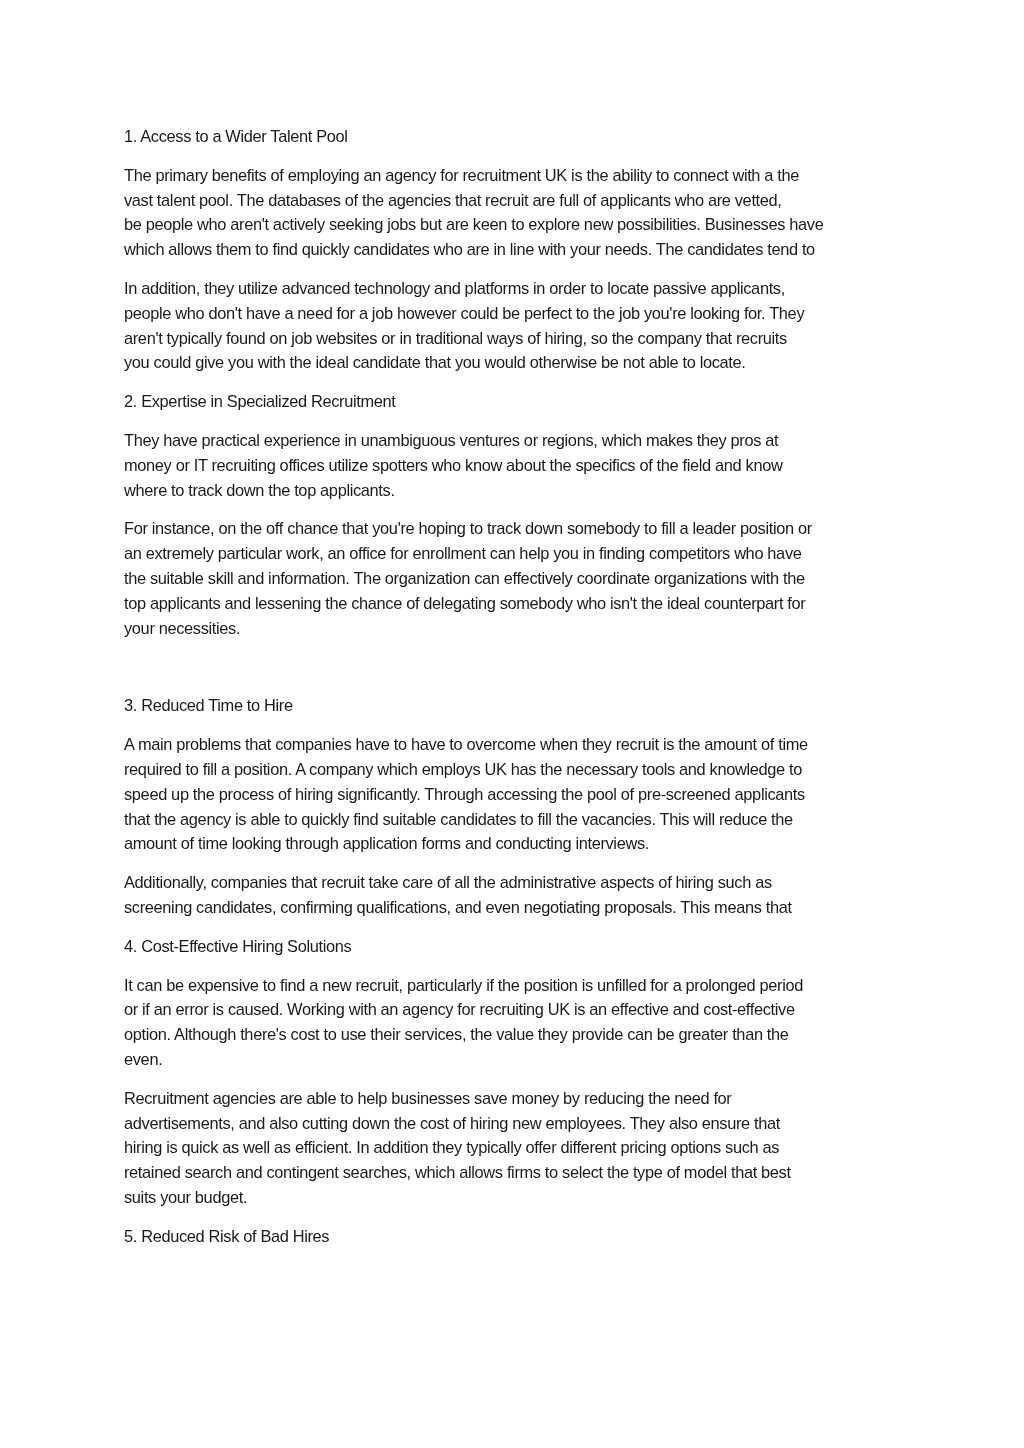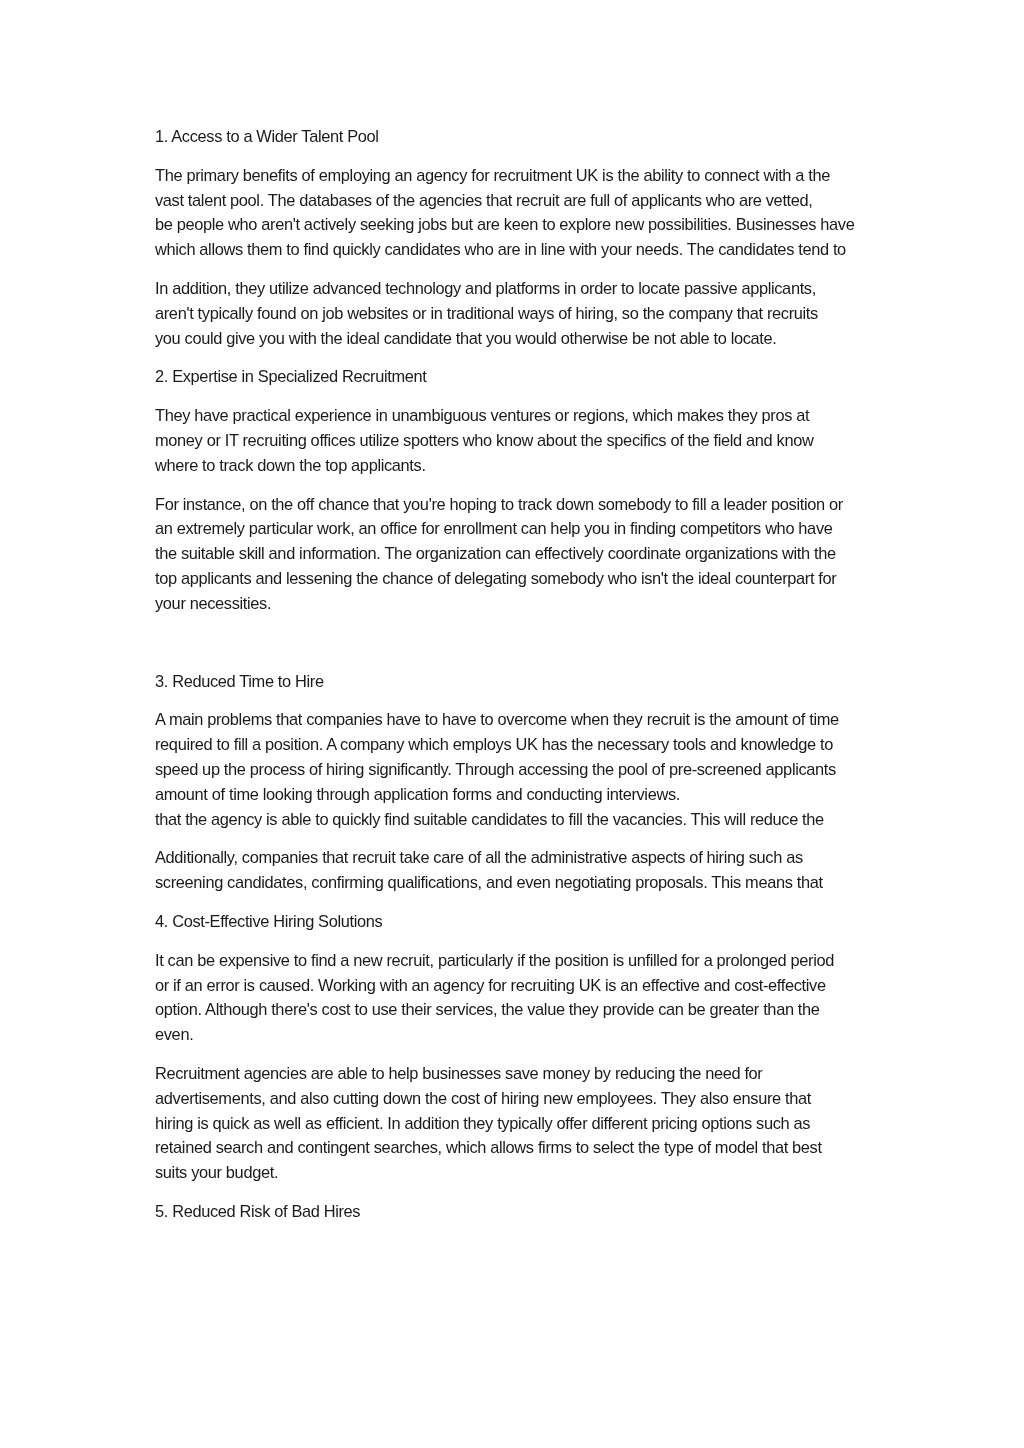--- a/index.html
+++ b/index.html
@@ -3,41 +3,42 @@
 <meta charset="utf-8">
 <style>
   html, body { margin: 0; padding: 0; background: #ffffff; }
   body { width: 1024px; height: 1448px; position: relative; overflow: hidden; }
   .page {
     position: absolute; left: 124px; top: 124px; width: 790px;
     font-family: "Liberation Sans", "DejaVu Sans", sans-serif;
     font-size: 16.4px; color: #1a1a1a; letter-spacing: -0.35px;
   }
   .block { margin: 0 0 14px 0; }
-  .line { display: block; height: 24.8px; line-height: 24.8px; white-space: nowrap; margin-left: 31px; }
+  .line { display: block; height: 24.8px; line-height: 24.8px; white-space: nowrap; }
   .spacer { height: 39px; }
 </style>
 </head>
 <body>
 
 <div class="page">
 
   <div class="block">
     <span class="line">1. Access to a Wider Talent Pool</span>
   </div>
 
   <div class="block">
     <span class="line">The primary benefits of employing an agency for recruitment UK is the ability to connect with a the</span>
     <span class="line">vast talent pool. The databases of the agencies that recruit are full of applicants who are vetted,</span>
     <span class="line">be people who aren't actively seeking jobs but are keen to explore new possibilities. Businesses have</span>
     <span class="line">which allows them to find quickly candidates who are in line with your needs. The candidates tend to</span>
   </div>
 
   <div class="block">
     <span class="line">In addition, they utilize advanced technology and platforms in order to locate passive applicants,</span>
+    <span class="line">people who don't have a need for a job however could be perfect to the job you're looking for. They</span>
     <span class="line">aren't typically found on job websites or in traditional ways of hiring, so the company that recruits</span>
     <span class="line">you could give you with the ideal candidate that you would otherwise be not able to locate.</span>
   </div>
 
   <div class="block">
     <span class="line">2. Expertise in Specialized Recruitment</span>
   </div>
 
   <div class="block">
     <span class="line">They have practical experience in unambiguous ventures or regions, which makes they pros at</span>
@@ -56,22 +57,22 @@
   <div class="spacer"></div>
 
   <div class="block">
     <span class="line">3. Reduced Time to Hire</span>
   </div>
 
   <div class="block">
     <span class="line">A main problems that companies have to have to overcome when they recruit is the amount of time</span>
     <span class="line">required to fill a position. A company which employs UK has the necessary tools and knowledge to</span>
     <span class="line">speed up the process of hiring significantly. Through accessing the pool of pre-screened applicants</span>
+    <span class="line">that the agency is able to quickly find suitable candidates to fill the vacancies. This will reduce the</span>
     <span class="line">amount of time looking through application forms and conducting interviews.</span>
-    <span class="line">that the agency is able to quickly find suitable candidates to fill the vacancies. This will reduce the</span>
   </div>
 
   <div class="block">
     <span class="line">Additionally, companies that recruit take care of all the administrative aspects of hiring such as</span>
     <span class="line">screening candidates, confirming qualifications, and even negotiating proposals. This means that</span>
   </div>
 
   <div class="block">
     <span class="line">4. Cost-Effective Hiring Solutions</span>
   </div>

